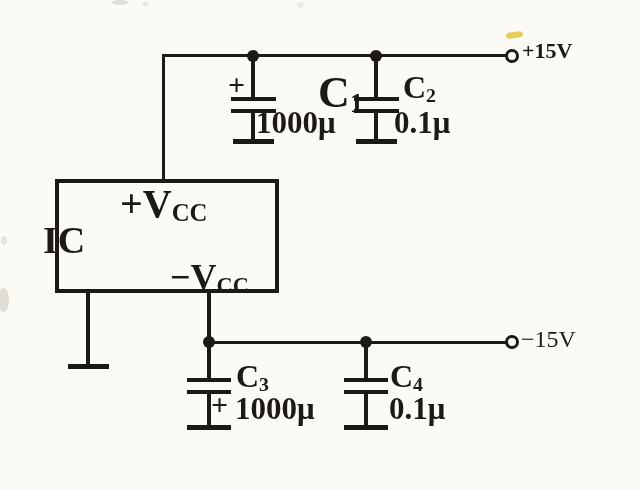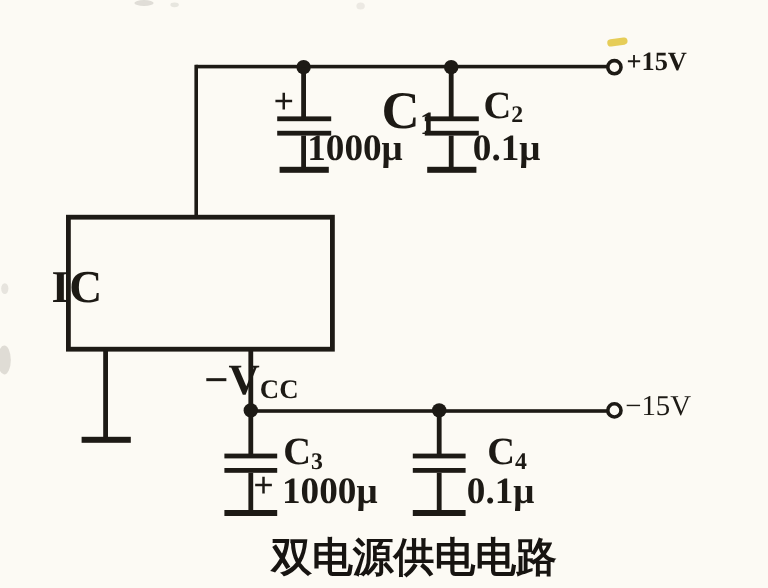--- a/index.html
+++ b/index.html
@@ -73,21 +73,22 @@
   <div class="wire" style="left:374px;top:56px;width:4px;height:42px;"></div>
   <div class="plate" style="left:354px;top:97px;width:45px;height:4px;"></div>
   <div class="plate" style="left:354px;top:109px;width:45px;height:4px;"></div>
   <div class="wire" style="left:374px;top:113px;width:4px;height:27px;"></div>
   <div class="plate" style="left:356px;top:139px;width:41px;height:5px;"></div>
   <div class="lbl" style="left:403px;top:71px;font-size:32px;font-family:Liberation Serif, serif;"><span>C</span><span class="sub">2</span></div>
   <div class="lbl" style="left:394px;top:107px;font-size:31px;">0.1μ</div>
 
   <div class="icbox"></div>
   <div class="lbl" style="left:12px;top:221px;font-size:38px;margin-left:31px;">IC</div>
-  <div class="lbl" style="left:170px;top:259px;font-size:36px;margin-top:39px;"><span>−V</span><span class="sub">CC</span></div>
+  <div class="lbl" style="left:120px;top:184px;font-size:40px;"><span>+V</span><span class="sub">CC</span></div>
+  <div class="lbl" style="left:170px;top:259px;font-size:36px;"><span>−V</span><span class="sub">CC</span></div>
 
   <div class="wire" style="left:86px;top:291px;width:4px;height:75px;"></div>
   <div class="plate" style="left:68px;top:364px;width:41px;height:5px;"></div>
 
   <div class="wire" style="left:207px;top:291px;width:4px;height:52px;"></div>
 
   <div class="wire" style="left:208px;top:341px;width:298px;height:3px;"></div>
   <div class="term" style="left:512px;top:342px;"></div>
   <div class="lbl" style="left:521px;top:327px;font-size:24px;font-weight:400;">−15V</div>
 
@@ -100,18 +101,17 @@
   <div class="lbl" style="left:211px;top:390px;font-size:30px;">+</div>
   <div class="lbl" style="left:236px;top:360px;font-size:32px;text-align:right;"><span>C</span><span class="sub">3</span></div>
   <div class="lbl" style="left:235px;top:393px;font-size:31px;">1000μ</div>
 
   <div class="dot" style="left:366px;top:342px;"></div>
   <div class="wire" style="left:364px;top:342px;width:4px;height:37px;"></div>
   <div class="plate" style="left:344px;top:378px;width:44px;height:4px;"></div>
   <div class="plate" style="left:344px;top:390px;width:44px;height:4px;"></div>
   <div class="wire" style="left:364px;top:394px;width:4px;height:33px;"></div>
   <div class="plate" style="left:344px;top:425px;width:44px;height:5px;"></div>
-  <div class="lbl" style="left:390px;top:360px;font-size:32px;margin-left:16px;"><span>C</span><span class="sub">4</span></div>
+  <div class="lbl" style="left:390px;top:360px;font-size:32px;"><span>C</span><span class="sub">4</span></div>
   <div class="lbl" style="left:389px;top:393px;font-size:31px;">0.1μ</div>
 
-  <div class="caption">双电源供电电路</div>
 
 </div>
 
 </body></html>

